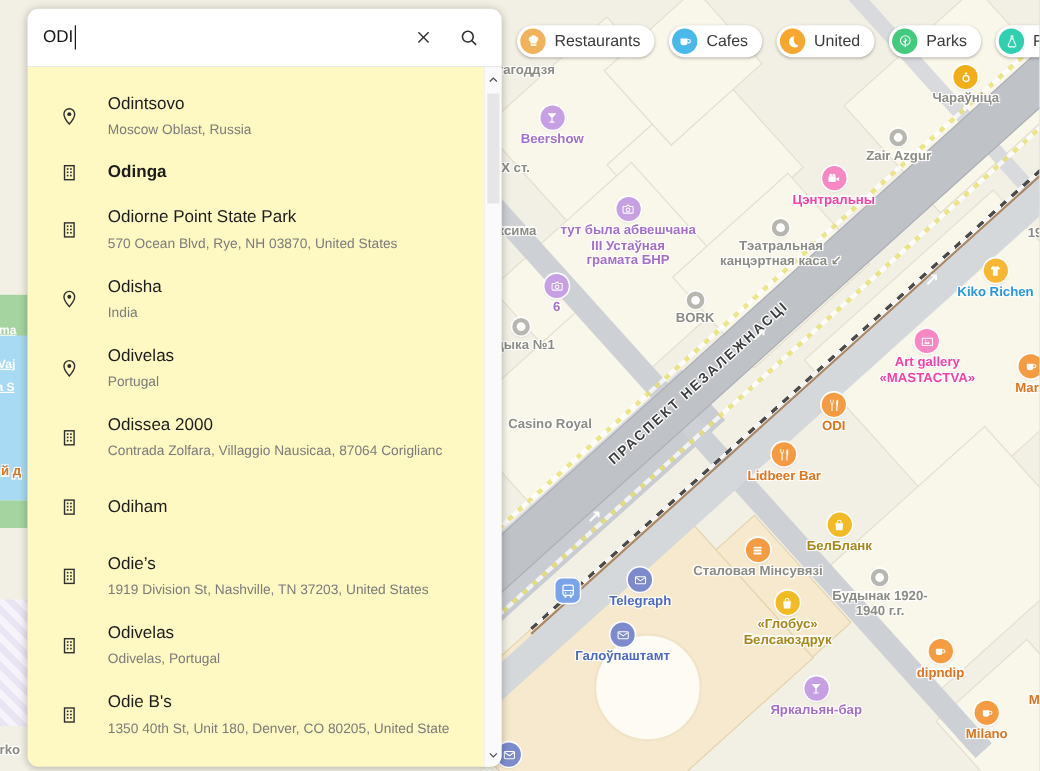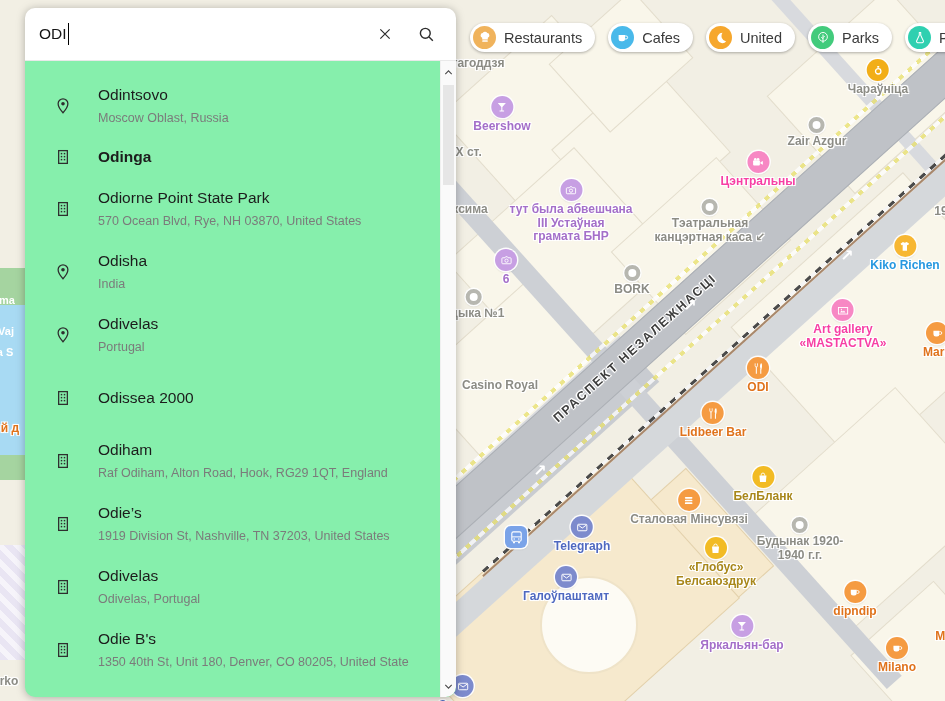--- a/index.html
+++ b/index.html
@@ -40,21 +40,21 @@
   .t-kiko{--ic:#f7b733;--lb:#2798e0;}
   .t-charm{--ic:#f2ae18;--lb:#8c8c85;}
   .t-food-gray{--ic:#f59b42;--lb:#8c8c85;}
   .t-gray{--ic:#b7b7b0;--lb:#8c8c85;}
   .t-gray .poi-ic{width:8px;height:8px;background:#fff;border:4px solid #b7b7b0;}
   .t-bus .poi-ic{border-radius:6px;background:#7aa3e8;}
   .t-bus .poi-ic svg{width:15px;height:15px;}
   .t-gray-plain{--lb:#8c8c85;}
   .t-orange-plain{--lb:#e0731c;}
   .t-white-frag{--lb:#ffffff;}
-  .t-white-frag .poi-label{text-shadow:none;font-size:11px;}
+  .t-white-frag .poi-label{text-shadow:none;font-size:11px;text-decoration:underline;}
   .t-road-arrow .poi-label{color:#fff;text-shadow:none;font-size:16px;font-weight:bold;}
 
   
   .chips{position:absolute;left:470px;top:23px;display:flex;gap:13px;z-index:15;}
   .chip{display:flex;align-items:center;gap:8px;background:#fff;border:none;border-radius:15px;
     padding:3px 13px 3px 3px;height:29px;box-sizing:border-box;cursor:pointer;
     box-shadow:0 1px 3px rgba(0,0,0,.3);font-family:inherit;font-size:14.5px;color:#3a3a3a;white-space:nowrap;}
   .chip-ic{width:23px;height:23px;border-radius:50%;display:flex;align-items:center;justify-content:center;color:#fff;flex:0 0 auto;}
   .chip-ic svg{width:14px;height:14px;}
 
@@ -64,21 +64,21 @@
   .searchbox{height:52px;background:#fff;border-radius:10px 10px 0 0;display:flex;align-items:center;
     padding:0 16px 0 14px;box-sizing:border-box;}
   .sb-text{font-size:15.5px;color:#151515;}
   .caret{display:inline-block;width:1.4px;height:22px;background:#000;margin-left:1px;vertical-align:middle;}
   .sb-spacer{flex:1;}
   .sb-btn{background:none;border:none;padding:4px;cursor:pointer;color:#2d2d2d;display:flex;}
   .sb-btn.clear svg{width:16px;height:16px;}
   .sb-btn.mag{margin-left:16px;}
   .sb-btn.mag svg{width:19px;height:19px;}
   .divider{height:1px;background:#e9e9e9;}
-  .results{position:relative;background:#86efac;height:636px;border-radius:0 0 10px 10px;
+  .results{position:relative;background:#fef9c3;height:636px;border-radius:0 0 10px 10px;
     padding-top:13px;box-sizing:border-box;overflow:hidden;}
   .row{display:flex;align-items:center;gap:25px;padding:0 40px 0 28px;box-sizing:border-box;cursor:pointer;}
   .row.has-sub{height:63px;}
   .row.no-sub{height:40px;font-weight:bold;}
   .row-ic{width:20px;display:flex;justify-content:center;color:#2e2e2e;flex:0 0 auto;}
   .row-ic svg{width:18px;height:18px;}
   .row-main{flex:1;min-width:0;}
   .row-title{font-size:15.5px;color:#1c1c1c;white-space:nowrap;overflow:hidden;}
   .row-sub{font-size:12.5px;color:#7b7b7b;margin-top:7px;white-space:nowrap;overflow:hidden;}
   .scrollbar{position:absolute;top:0;right:0;width:15px;height:100%;background:#fafafa;
@@ -662,32 +662,32 @@
   </div>
 
   <div class="row has-sub">
     <span class="row-ic">
               <svg viewBox="0 0 24 24">
                 <use href="#sym-building"></use>
               </svg>
             </span>
     <div class="row-main">
       <div class="row-title">Odissea 2000</div>
+      <div class="row-sub">Contrada Zolfara, Villaggio Nausicaa, 87064 Coriglianc</div>
     </div>
   </div>
 
   <div class="row has-sub">
     <span class="row-ic">
               <svg viewBox="0 0 24 24">
                 <use href="#sym-building"></use>
               </svg>
             </span>
     <div class="row-main">
       <div class="row-title">Odiham</div>
-      <div class="row-sub">Raf Odiham, Alton Road, Hook, RG29 1QT, England</div>
     </div>
   </div>
 
   <div class="row has-sub">
     <span class="row-ic">
               <svg viewBox="0 0 24 24">
                 <use href="#sym-building"></use>
               </svg>
             </span>
     <div class="row-main">

